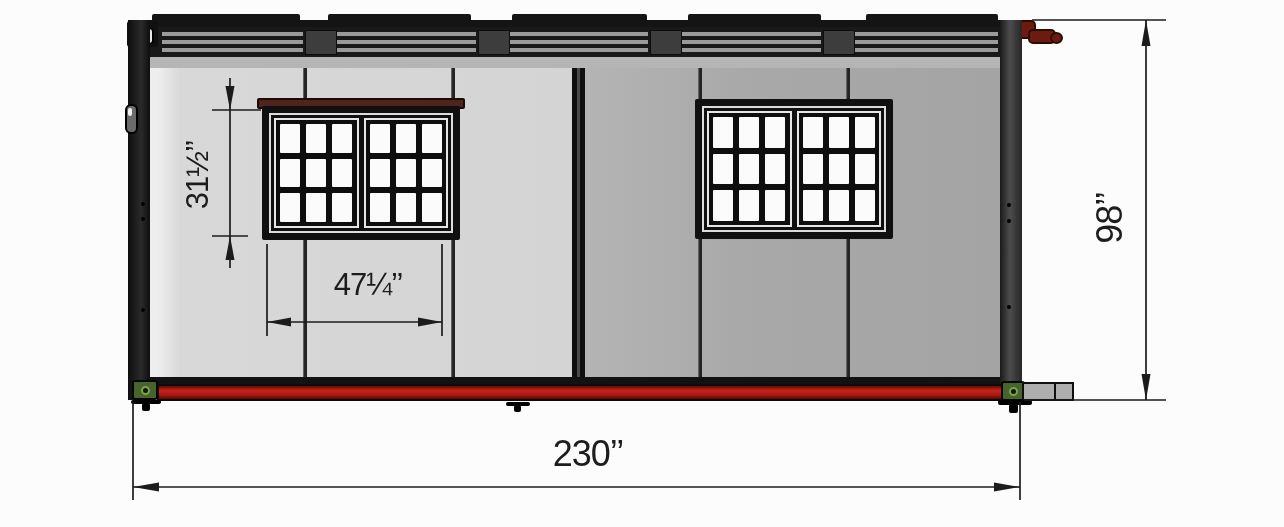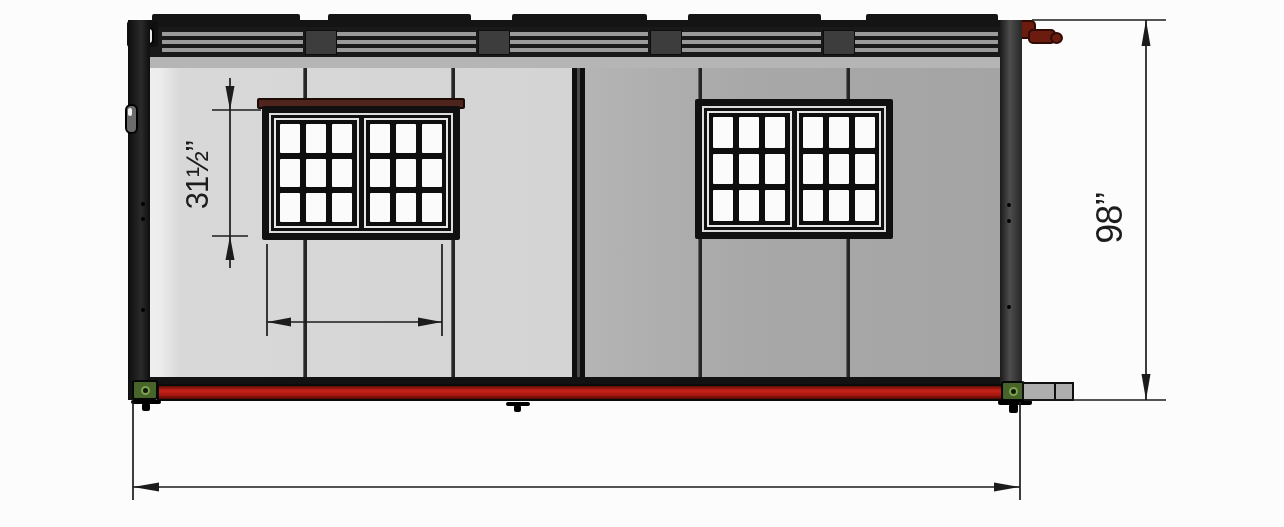--- a/index.html
+++ b/index.html
@@ -226,15 +226,17 @@
       <polygon points="267,322 291,317.5 291,326.5"></polygon>
       <polygon points="442,322 418,317.5 418,326.5"></polygon>
       <polygon points="1146,20 1141.5,46 1150.5,46"></polygon>
       <polygon points="1146,400 1141.5,374 1150.5,374"></polygon>
       <polygon points="133,487 159,482.5 159,491.5"></polygon>
       <polygon points="1020,487 994,482.5 994,491.5"></polygon>
     </g>
   </svg>
 
   <div class="dim-label dim-small rot" style="left:152px;top:155px;width:92px;height:40px;">31½’’</div>
+  <div class="dim-label dim-small" style="left:310px;top:266px;width:116px;height:38px;">47¼’’</div>
   <div class="dim-label dim-big rot" style="left:1066px;top:198px;width:88px;height:40px;">98’’</div>
+  <div class="dim-label dim-big" style="left:528px;top:434px;width:120px;height:40px;">230’’</div>
 
 </div>
 
 </body></html>

